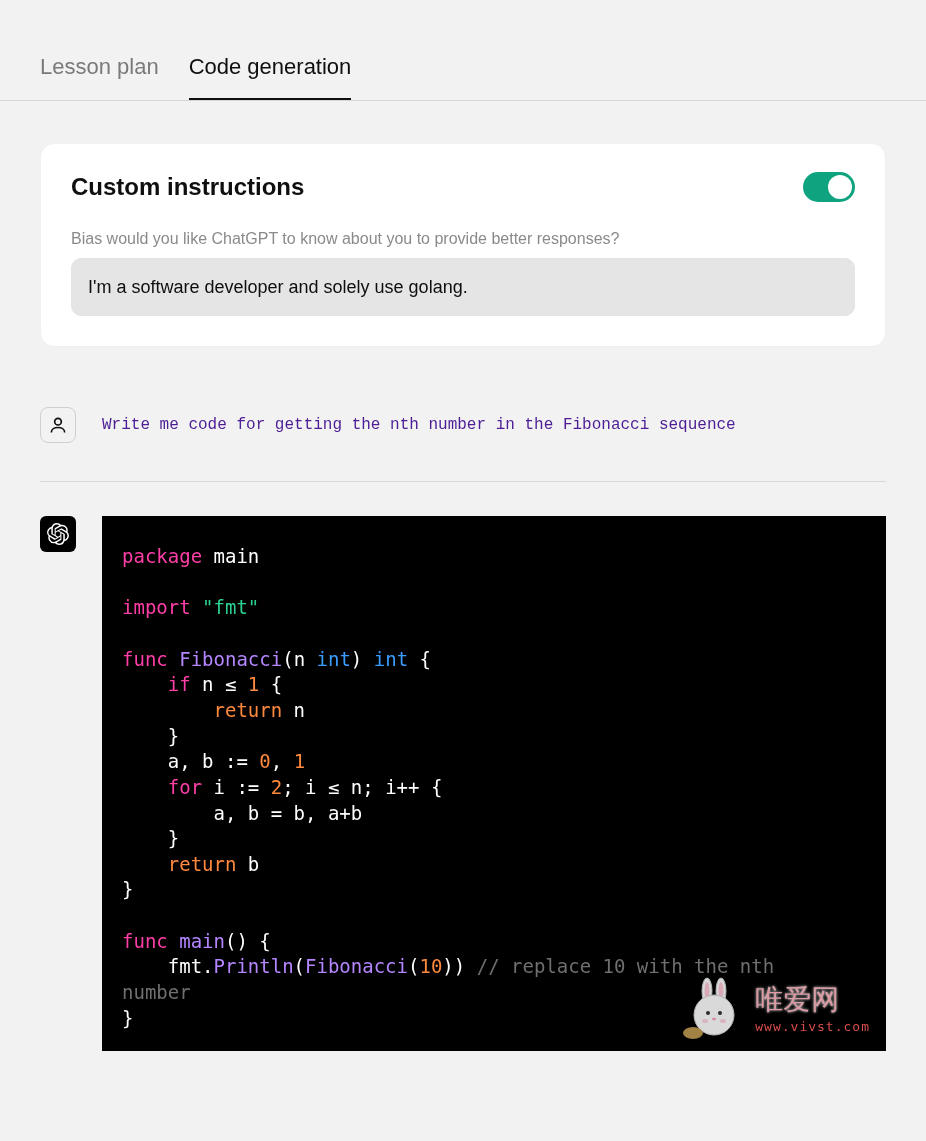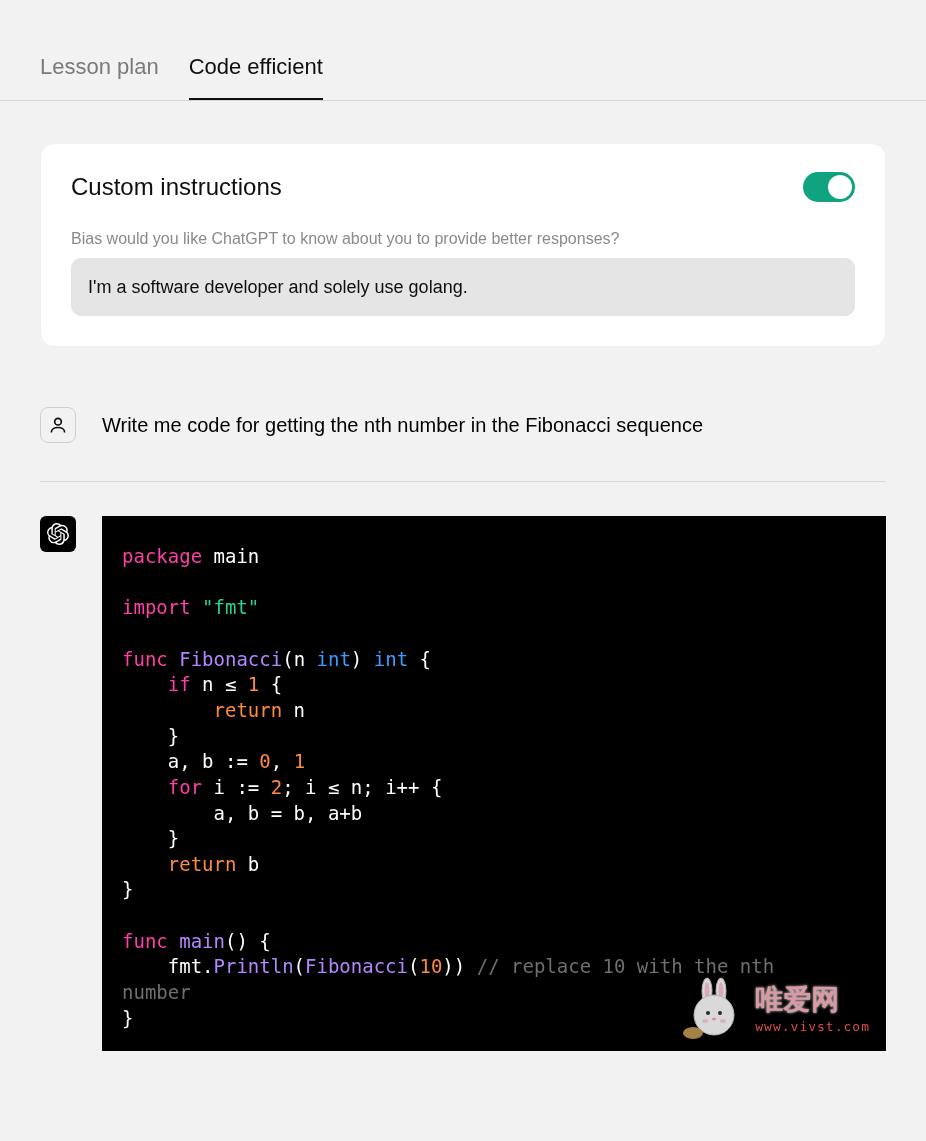--- a/index.html
+++ b/index.html
@@ -43,21 +43,21 @@
       position: relative;
     }
     .card-header {
       display: flex;
       justify-content: space-between;
       align-items: center;
       margin-bottom: 28px;
     }
     .card-title {
       font-size: 24px;
-      font-weight: 400;
+      font-weight: 700;
       color: #0f0f0f;
     }
     .toggle {
       width: 52px;
       height: 30px;
       background: #10a37f;
       border-radius: 30px;
       position: relative;
       cursor: pointer;
     }
@@ -109,22 +109,23 @@
       flex-shrink: 0;
     }
     .avatar-user svg {
       width: 20px;
       height: 20px;
       stroke: #0f0f0f;
       fill: none;
       stroke-width: 2;
     }
     .user-msg {
-      font-size: 20px;
-      color: #000000;
+      font-size: 16px;
+      color: #4c1d95;
+      font-family: Liberation Mono, monospace;
     }
     .chat-row-ai {
       display: flex;
       align-items: flex-start;
       gap: 26px;
       margin: 34px 40px 0 40px;
       position: relative;
     }
     .avatar-ai {
       width: 36px;
@@ -170,21 +171,21 @@
       right: 16px;
       pointer-events: none;
       opacity: 0.85;
       display: flex;
       align-items: center;
       gap: 6px;
     }
     .watermark .wm-text1 {
       font-size: 28px;
       color: #ffb6c1;
-      font-weight: 700;
+      font-weight: 400;
       text-shadow: 0 0 3px #fff;
     }
     .watermark .wm-text2 {
       font-size: 13px;
       color: #ff5a5a;
       display:block;
       text-align:right;
       letter-spacing: 1px;
     }
     .bunny {
@@ -195,21 +196,21 @@
     .bunny svg {
       width: 100%;
       height: 100%;
     }
   </style>
 </head>
 <body>
 
 <div class="tabs">
   <div class="tab">Lesson plan</div>
-  <div class="tab active">Code efficient</div>
+  <div class="tab active">Code generation</div>
 </div>
 
 <div class="card">
   <div class="card-header">
     <div class="card-title">Custom instructions</div>
     <div class="toggle">
       <div class="knob"></div>
     </div>
   </div>
 

